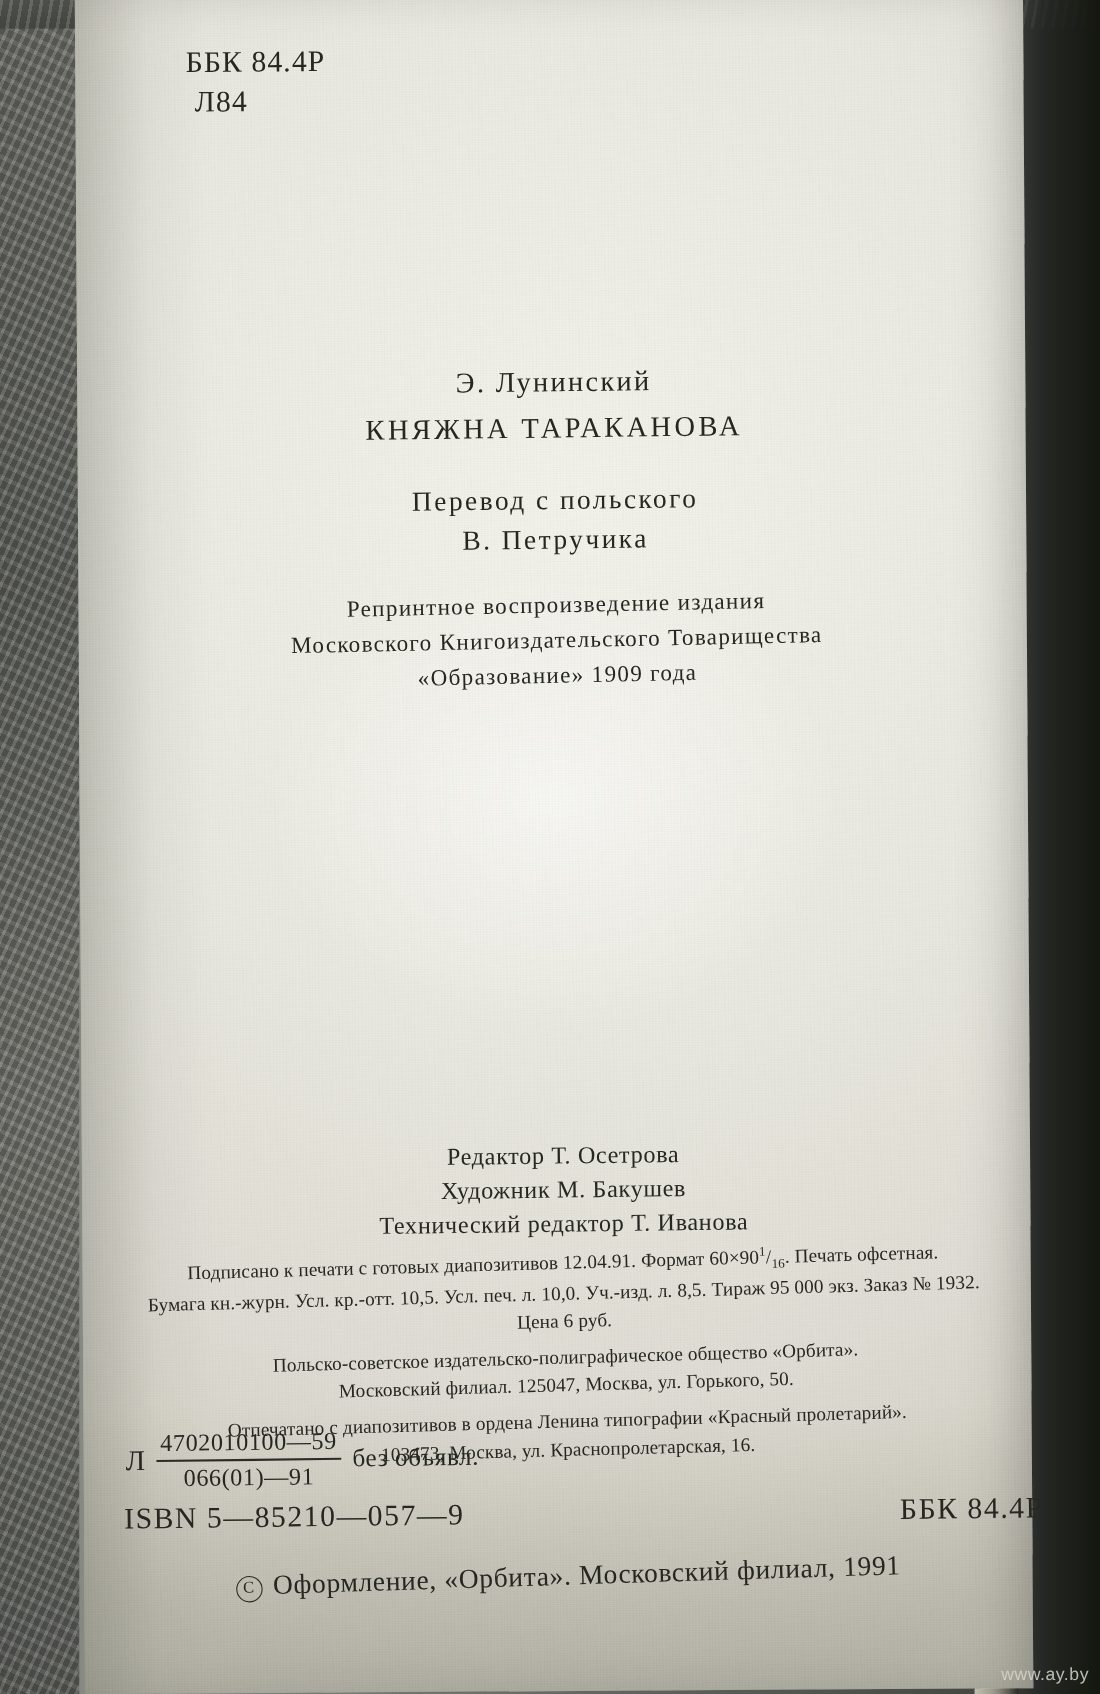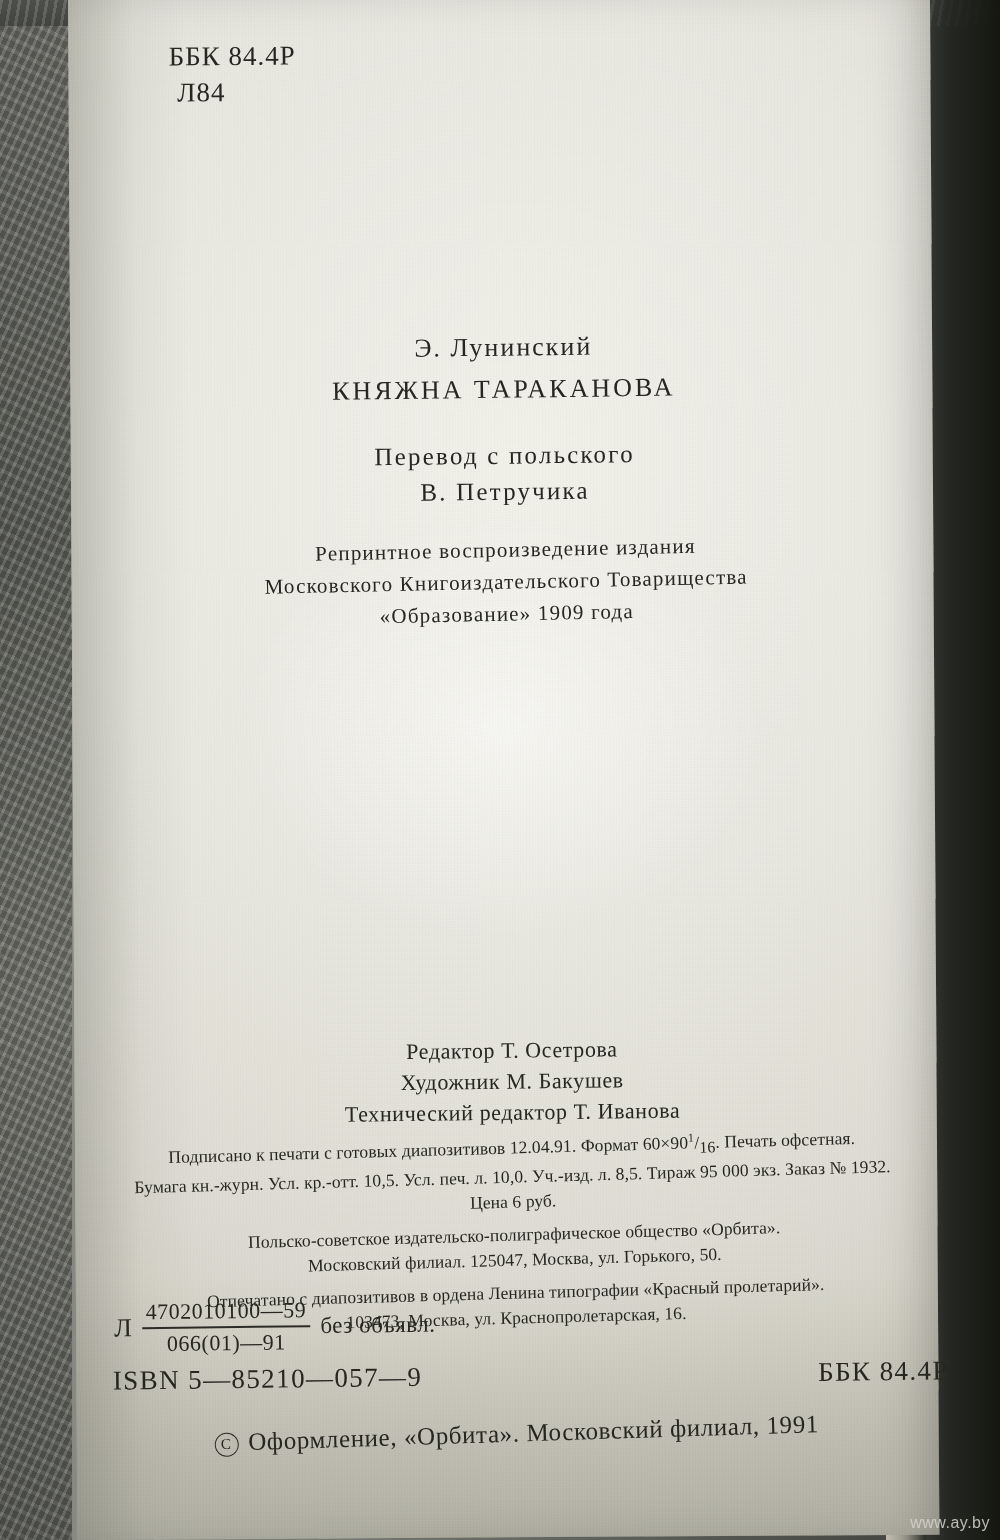--- a/index.html
+++ b/index.html
@@ -161,21 +161,21 @@
   .imprint {
     position: absolute;
     left: 0; top: 1140px;
     width: 862px;
     text-align: center;
     font-size: 17.5px;
     line-height: 1.46;
     letter-spacing: 0.1px;
     transform: rotate(-0.9deg);
   }
-  .imprint .sub { font-size: 16px; vertical-align: sub; }
+  .imprint .sub { font-size: 12px; vertical-align: sub; }
   .imprint .sup { font-size: 12px; vertical-align: super; }
   .imprint .gap { display: block; height: 7px; }
 
   .codes {
     position: absolute;
     left: 30px; top: 1300px;
     width: 800px;
     font-size: 23px;
   }
   .code-line {

